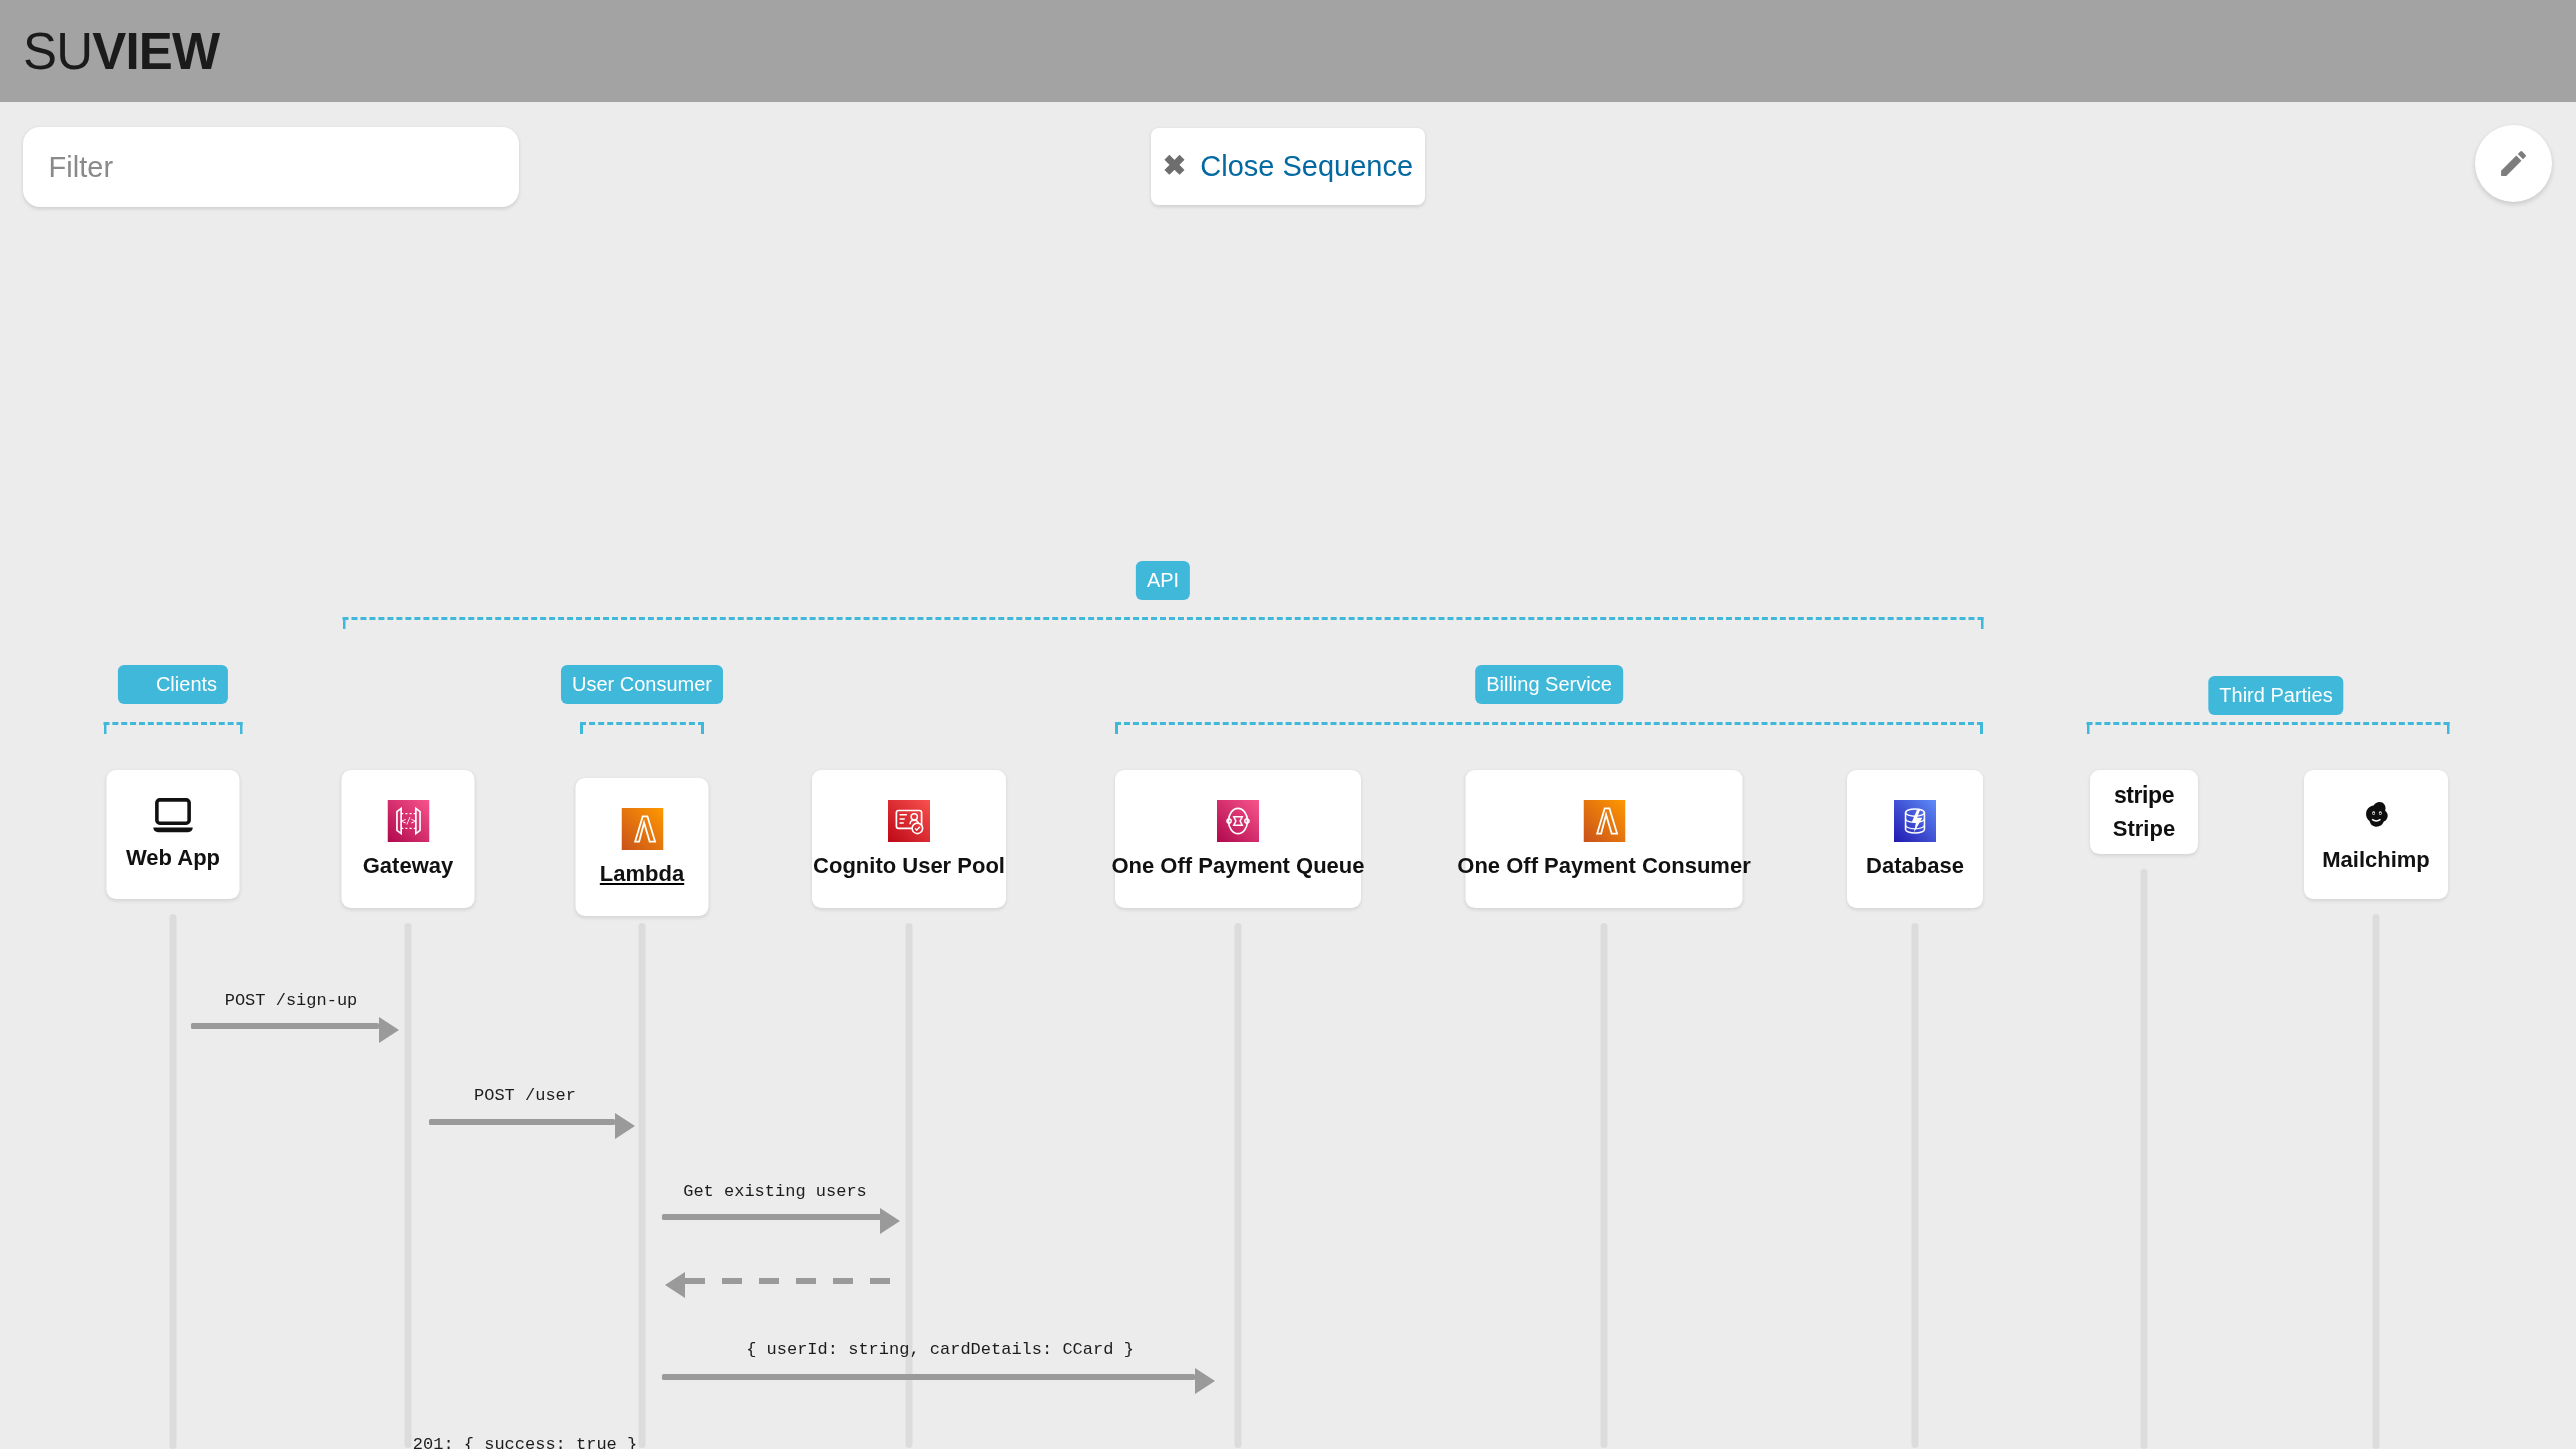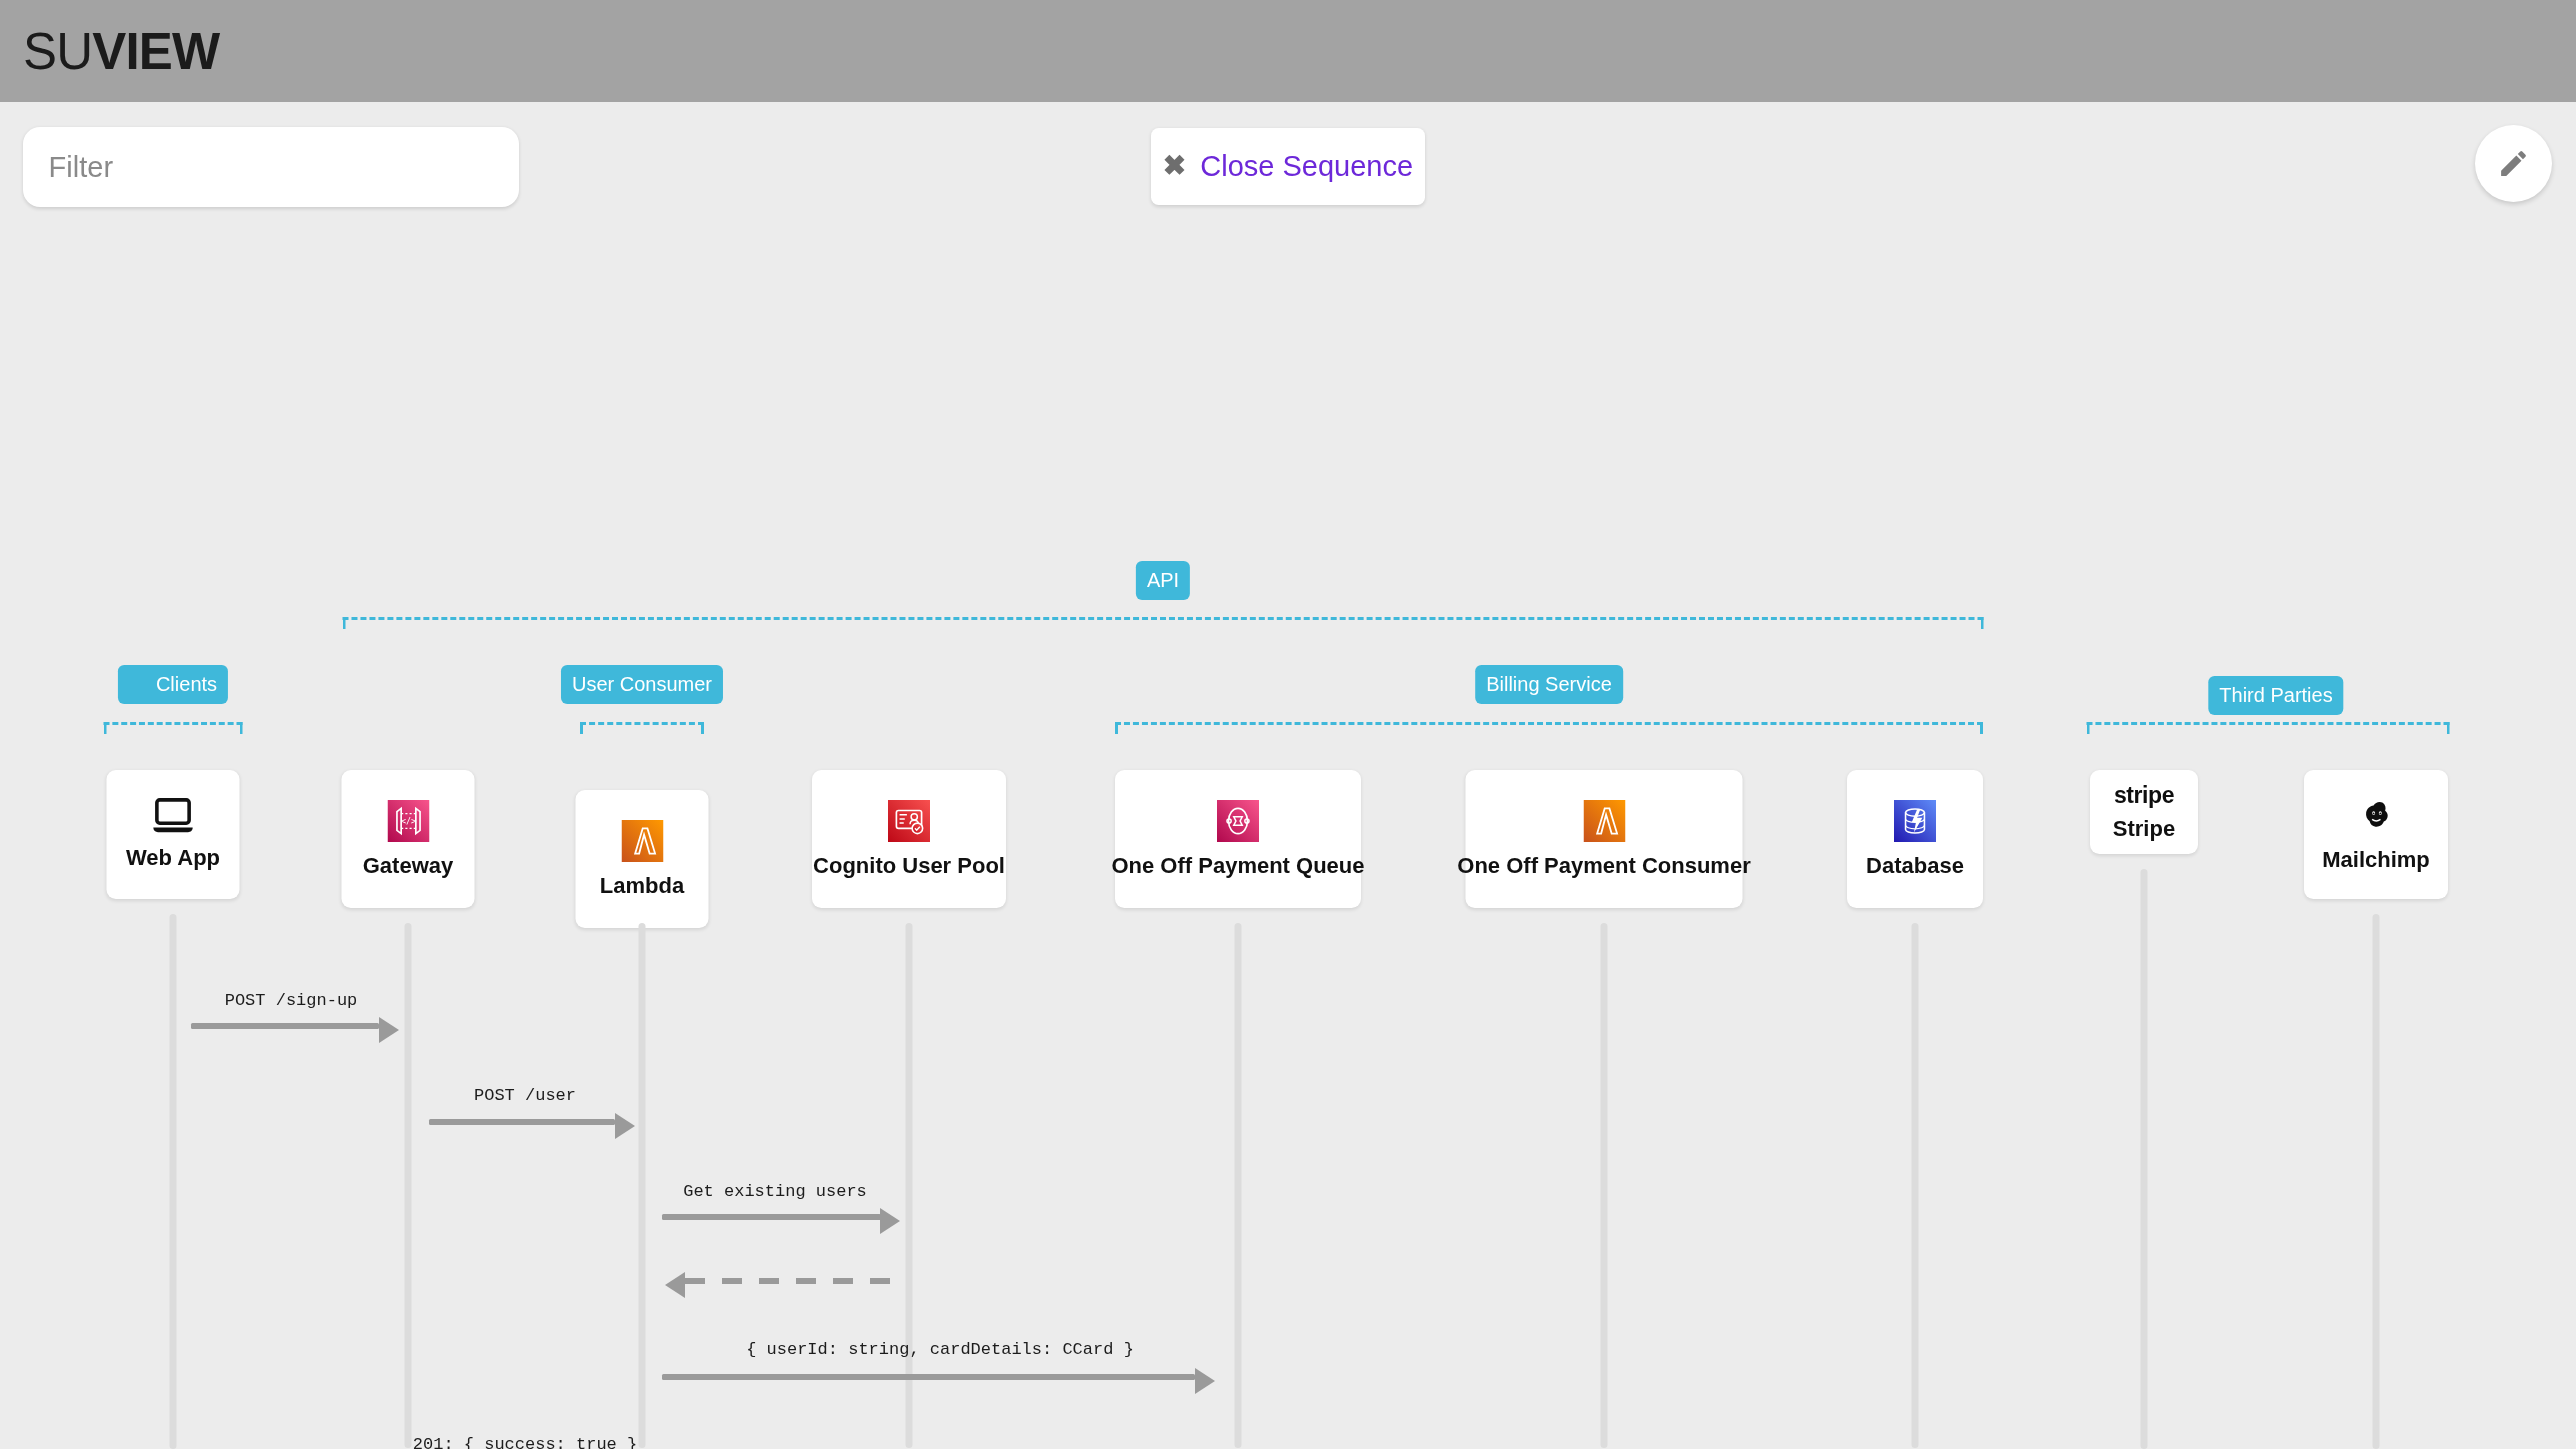--- a/index.html
+++ b/index.html
@@ -47,21 +47,21 @@
     position: absolute; left: 1151px; top: 25.6px;
     width: 274px; height: 77px;
     background: #fff; border-radius: 7.7px;
     box-shadow: 0 1.5px 3.9px rgba(0,0,0,.12);
     display: flex; align-items: center; justify-content: center;
     gap: 14px; cursor: pointer;
   }
   .close-seq .x {
     font-size: 28px; font-weight: 700; color: #6e6e6e; line-height: 1;
   }
-  .close-seq .lbl { font-size: 29px; color: #6d28d9; }
+  .close-seq .lbl { font-size: 29px; color: #0369a1; }
 
   .fab {
     position: absolute; right: 24px; top: 23px;
     width: 77px; height: 77px; border-radius: 50%;
     background: #fff; box-shadow: 0 2.3px 5.4px rgba(0,0,0,.16);
     display: flex; align-items: center; justify-content: center;
     cursor: pointer;
   }
 
   
@@ -197,21 +197,21 @@
         <rect width="40" height="40" fill="url(#gwg)"></rect>
         <path d="M13 8 L9 11 V29 L13 32 Z" fill="none" stroke="#fff" stroke-width="1.6"></path>
         <path d="M27 8 L31 11 V29 L27 32 Z" fill="none" stroke="#fff" stroke-width="1.6"></path>
         <path d="M13 13 H27 M13 27 H27" stroke="#fff" stroke-width="1.2" stroke-dasharray="2 2"></path>
         <text x="20" y="23" font-size="8" fill="#fff" text-anchor="middle" font-family="monospace">&lt;/&gt;</text>
       </svg>
     </div>
     <div class="nlabel">Gateway</div>
   </div>
 
-  <div class="node" style="left:642px; top:564px; width:133px; height:138px;">
+  <div class="node" style="left:642px; top:552px; width:133px; height:138px;text-decoration:underline;">
     <div class="nicon">
       <svg width="42" height="42" viewBox="0 0 40 40">
         <defs>
             <linearGradient id="lam1" x1="0" y1="1" x2="1" y2="0">
           <stop offset="0" stop-color="#c8511b"></stop>
               <stop offset="1" stop-color="#f90"></stop>
             </linearGradient>
           </defs>
         <rect width="40" height="40" fill="url(#lam1)"></rect>
         <path d="M13 32 L20.2 8 h4.5 L32 32 h-5.2 L21.5 14 16.8 32 Z" fill="none" stroke="#fff" stroke-width="1.7"></path>

